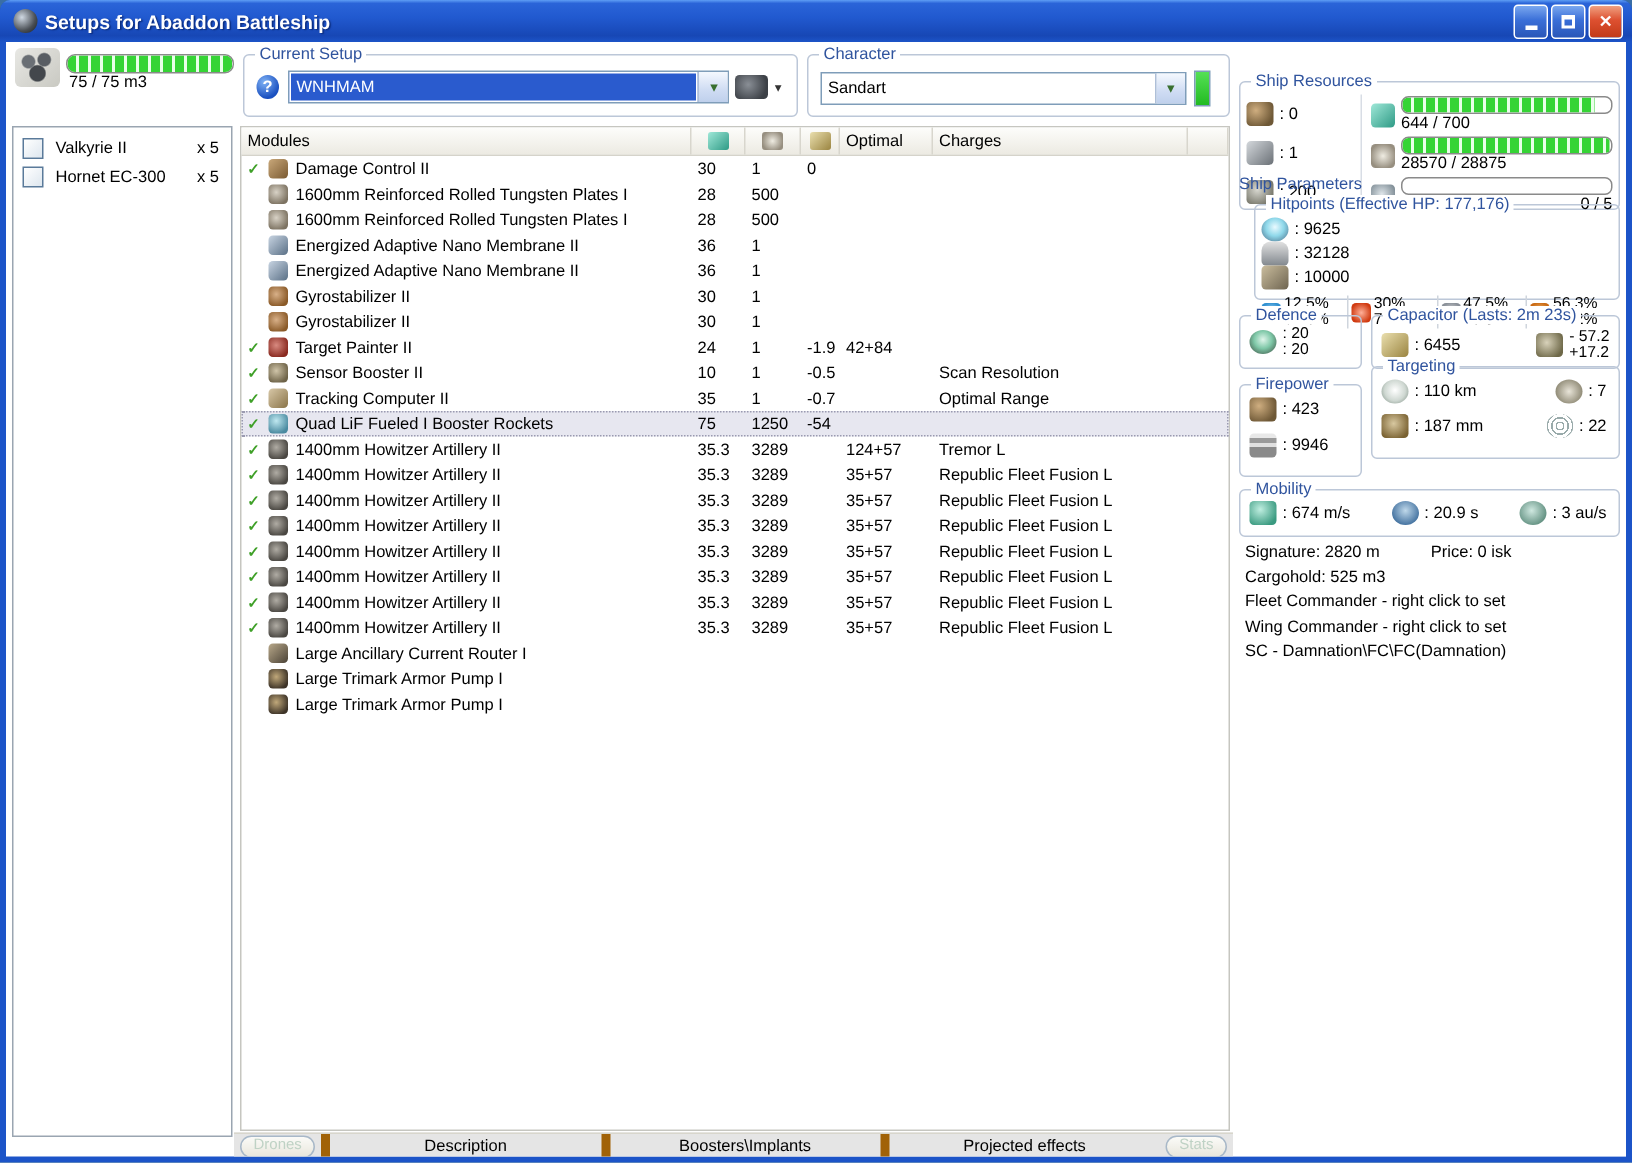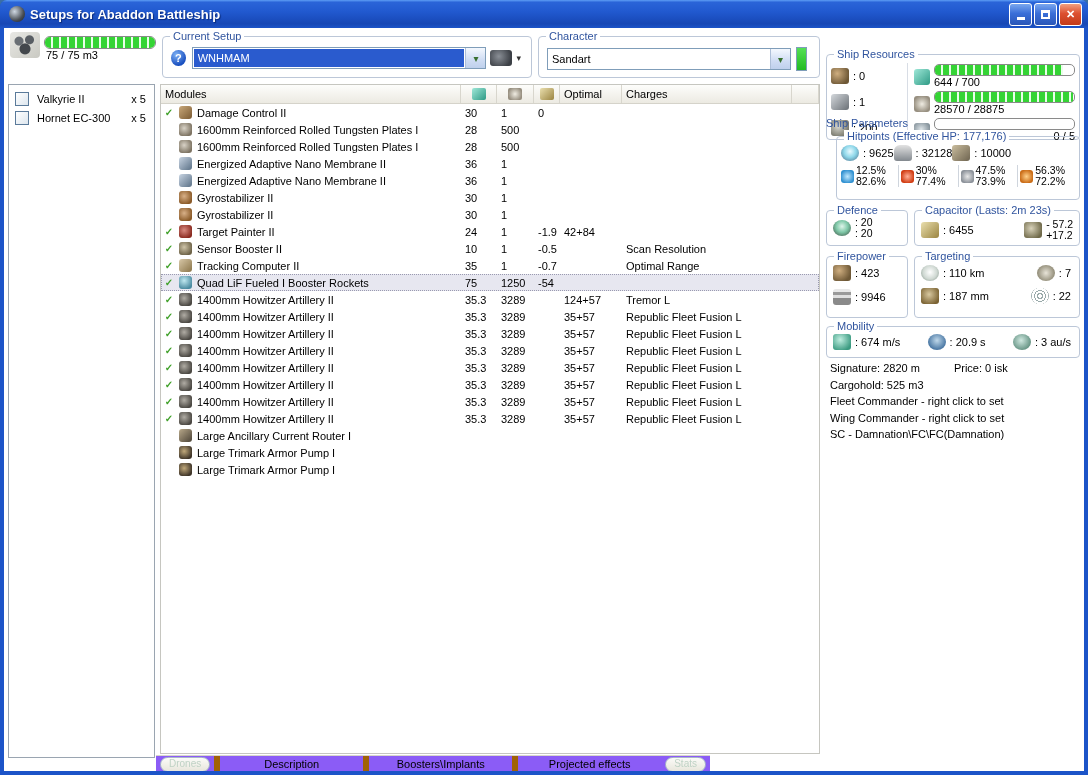--- a/index.html
+++ b/index.html
@@ -78,21 +78,21 @@
   .i-eanm{background:linear-gradient(135deg,#c8d4e2,#5a7086);}
   .i-gyro{background:radial-gradient(circle at 40% 40%,#d8b088,#8a5a28 75%);}
   .i-tp{background:radial-gradient(circle at 40% 40%,#d88a80,#8a2a20 75%);}
   .i-sb{background:radial-gradient(circle at 40% 40%,#cfc4a8,#6e6348 75%);}
   .i-tc{background:linear-gradient(135deg,#d8c8a8,#8a7448);}
   .i-rocket{background:radial-gradient(circle at 40% 35%,#bfe8f0,#4a8aa0 75%);}
   .i-how{background:radial-gradient(circle at 40% 40%,#b0aca4,#4a4742 75%);}
   .i-rig{background:linear-gradient(135deg,#b8a88a,#4a4236);}
   .i-trimark{background:radial-gradient(circle at 40% 40%,#c0a87a,#3e3428 75%);}
   
-  .bottom-bar{position:absolute;left:152px;top:727px;width:554px;height:16px;background:#8b5cf6;border-top:1px solid #d8d6cc;
+  .bottom-bar{position:absolute;left:152px;top:727px;width:666px;height:16px;background:#e5e5e5;border-top:1px solid #d8d6cc;
     display:flex;align-items:center;font-size:11px;}
   .bbtn{border:1px solid #a8b8c8;border-radius:8px;padding:0 8px;height:13px;line-height:12px;color:#bfd2c5;
     background:linear-gradient(180deg,#fbfbf8,#e8e6dc);margin:0 4px;font-size:10px;}
   .btab{flex:1;text-align:center;border-left:6px solid #a16207;height:100%;line-height:16px;}
   
   .right-panel{position:absolute;left:818px;top:0;width:262px;height:743px;background:#fff;}
   .res-grid{display:flex;height:100%;padding:8px 4px 2px 4px;box-sizing:border-box;}
   .res-left{width:76px;border-right:1px solid #d8dde5;}
   .res-lrow{display:flex;align-items:center;height:26px;gap:3px;}
   .res-right{flex:1;padding-left:6px;}
@@ -117,21 +117,21 @@
   .ic-battery{background:radial-gradient(circle at 40% 40%,#d8d2ba,#6e6848 78%);}
   .ic-volley{background:linear-gradient(180deg,#e8e8e8 0 3px,#9a9a9a 3px 6px,#e0e0e0 6px 9px,#8a8a8a 9px 16px);}
   .ic-range{background:radial-gradient(circle at 50% 45%,#fff,#cfd8d2 55%,#8a9a90 90%);border-radius:50%;}
   .ic-scanres{background:radial-gradient(circle at 45% 40%,#d8c8a0,#7a6232 78%);}
   .ic-maxtgt{background:radial-gradient(circle at 50% 50%,#e8e4d8,#8a8570 80%);border-radius:50%;}
   .ic-sig{background:repeating-radial-gradient(circle,#fff 0 2px,#9aa 2px 3px);border-radius:50%;}
   .ic-speed{background:radial-gradient(circle at 40% 35%,#bfeee0,#3a9a80 78%);}
   .ic-agility{background:radial-gradient(circle at 50% 40%,#bfd8ea,#3a6a9a 80%);border-radius:50%;}
   .ic-warp{background:radial-gradient(circle at 45% 40%,#cfe8e0,#5a8a7a 80%);border-radius:50%;}
   .pair{display:flex;align-items:center;gap:4px;}
-  .hp-row{display:flex;padding:2px 4px;}
+  .hp-row{display:flex;justify-content:space-between;padding:2px 4px;flex-direction:column;}
   .res-row{display:flex;padding:0 2px;margin-top:2px;}
   .res-cell{flex:1;display:flex;align-items:center;gap:2px;border-right:1px solid #cfd5dd;padding-left:2px;}
   .res-cell:last-child{border-right:none;}
   .stack{line-height:11px;font-size:10.5px;}
   .info-lines{position:absolute;left:8px;top:332px;line-height:16.5px;}
   .sp-label{position:absolute;left:4px;top:89px;color:#30549e;}
   .price{margin-left:34px;}
 </style>
 </head>
 <body>
@@ -574,21 +574,21 @@
         <div class="pair" style="padding:8px 0 0 6px;">
             <span class="ic ic-turret"></span>
             <span>: 423</span>
           </div>
         <div class="pair" style="padding:8px 0 0 6px;">
             <span class="ic ic-volley"></span>
             <span>: 9946</span>
           </div>
       </div>
 
-      <div class="gb" style="left:92px;top:228px;width:166px;height:62px;">
+      <div class="gb" style="left:92px;top:216px;width:166px;height:62px;">
         <span class="gl">Targeting</span>
         <div style="display:flex;justify-content:space-between;padding:8px 8px 0 6px;">
           <span class="pair">
               <span class="ic ic-range"></span>
               <span>: 110 km</span>
             </span>
           <span class="pair">
               <span class="ic ic-maxtgt"></span>
               <span>: 7</span>
             </span>

